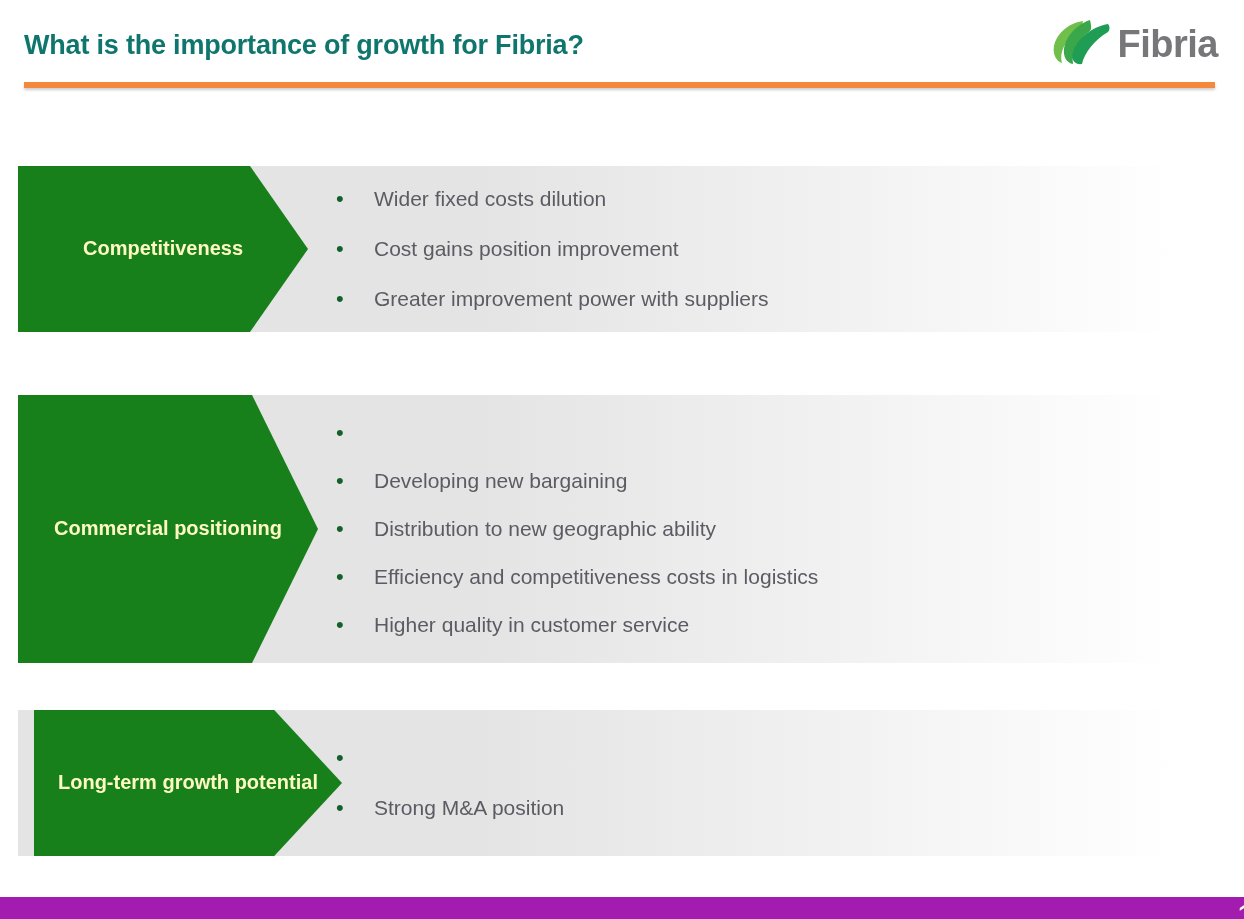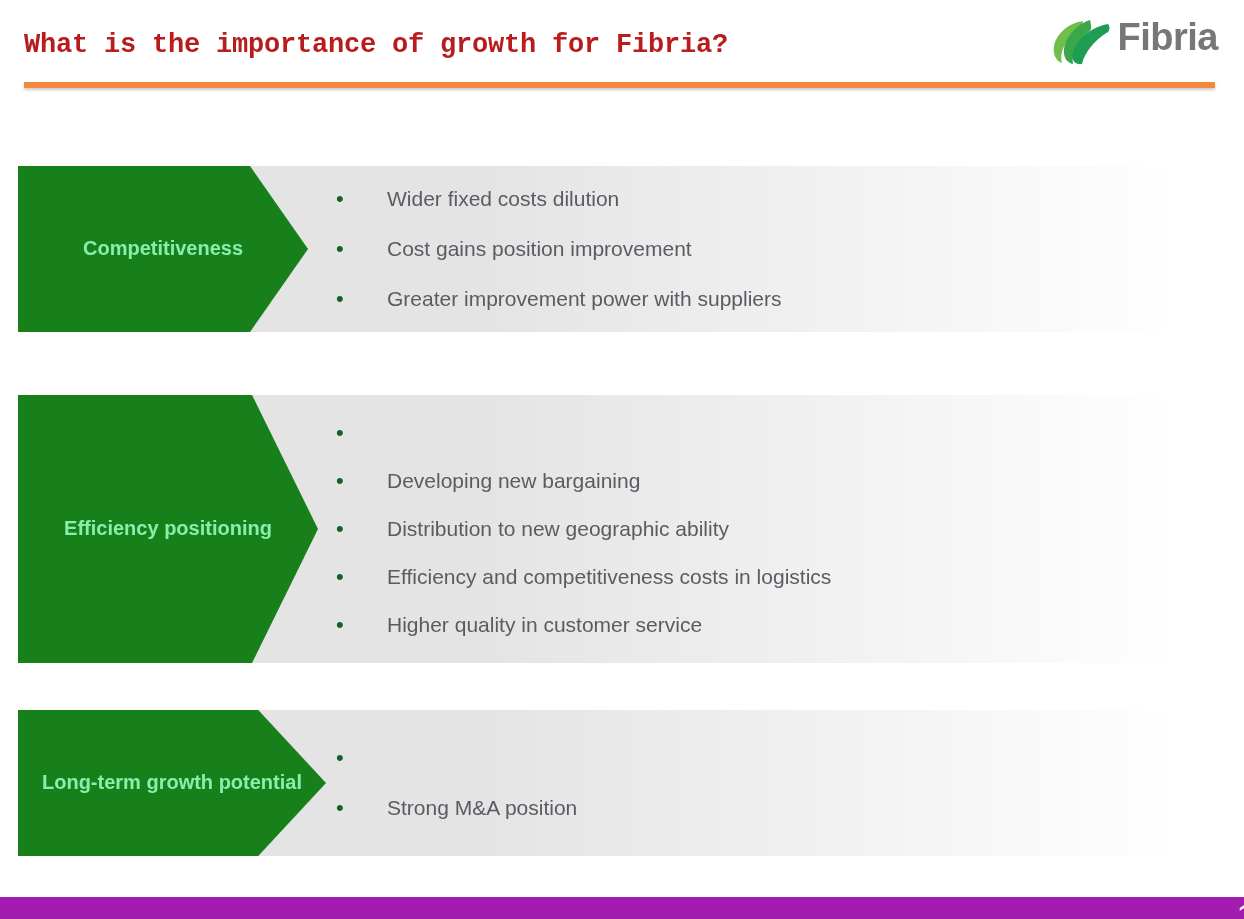--- a/index.html
+++ b/index.html
@@ -18,41 +18,41 @@
     overflow: hidden;
   }
 
   
   #slide-title {
     position: absolute;
     left: 24px;
     top: 30px;
     font-size: 27px;
     font-weight: bold;
-    color: #b91c1c;
+    color: #0f766e;
     letter-spacing: -0.2px;
     white-space: nowrap;
-    font-family: Liberation Mono, monospace;
   }
   #title-rule {
     position: absolute;
     left: 24px;
     top: 82px;
     width: 1191px;
     height: 6px;
     background: #f4883c;
     box-shadow: 0 2px 3px rgba(0,0,0,0.20);
   }
 
   
   #logo {
     position: absolute;
     right: 26px;
     top: 18px;
     display: flex;
+    align-items: center;
     gap: 6px;
   }
   #logo-mark { display: block; }
   #logo-word {
     font-size: 38px;
     font-weight: bold;
     color: #77777a;
     letter-spacing: -0.5px;
     line-height: 1;
   }
@@ -73,21 +73,21 @@
   .arrow {
     position: absolute;
     left: 0;
     top: 0;
     height: 100%;
     background: #17801a;
     display: flex;
     align-items: center;
     justify-content: center;
     text-align: center;
-    color: #86efac;
+    color: #fef9c3;
     font-weight: bold;
     font-size: 20px;
     line-height: 1.28;
     padding: 2px 14px;
     box-sizing: border-box;
     filter: drop-shadow(3px 4px 4px rgba(0,0,0,0.30));
   }
   .bullets {
     position: absolute;
     top: 0;
@@ -104,21 +104,21 @@
     font-size: 21px;
     line-height: 1;
   }
   .bullet-dot {
     color: #14602a;
     font-size: 22px;
     line-height: 1;
     width: 38px;
     flex: 0 0 38px;
   }
-  .bullet-text { white-space: nowrap; margin-left: 13px; }
+  .bullet-text { white-space: nowrap; }
 
   
   #row-competitiveness { top: 166px; height: 166px; }
   #row-competitiveness .arrow {
     width: 290px;
     clip-path: polygon(0 0, 80% 0, 100% 50%, 80% 100%, 0 100%);
   }
   #row-competitiveness .bullets { left: 318px; right: 0; }
   #row-competitiveness .bullet { margin: 14px 0; }
 
@@ -127,20 +127,21 @@
     width: 300px;
     clip-path: polygon(0 0, 78% 0, 100% 50%, 78% 100%, 0 100%);
   }
   #row-commercial .bullets { left: 318px; right: 0; }
   #row-commercial .bullet { margin: 13px 0; }
 
   #row-longterm { top: 710px; height: 146px; }
   #row-longterm .arrow {
     width: 308px;
     clip-path: polygon(0 0, 78% 0, 100% 50%, 78% 100%, 0 100%);
+    margin-left: 16px;
   }
   #row-longterm .bullets { left: 318px; right: 0; }
   #row-longterm .bullet { margin: 14px 0; }
 
   
   #footer-bar {
     position: absolute;
     left: 0;
     bottom: 0;
     width: 100%;
@@ -191,21 +192,21 @@
       </div>
       <div class="bullet">
         <span class="bullet-dot">•</span>
         <span class="bullet-text">Greater improvement power with suppliers</span>
       </div>
     </div>
   </div>
 
   <div class="row" id="row-commercial">
     <div class="row-bg"></div>
-    <div class="arrow">Efficiency positioning</div>
+    <div class="arrow">Commercial positioning</div>
     <div class="bullets">
       <div class="bullet">
         <span class="bullet-dot">•</span>
       </div>
       <div class="bullet">
         <span class="bullet-dot">•</span>
         <span class="bullet-text">Developing new bargaining</span>
       </div>
       <div class="bullet">
         <span class="bullet-dot">•</span>

